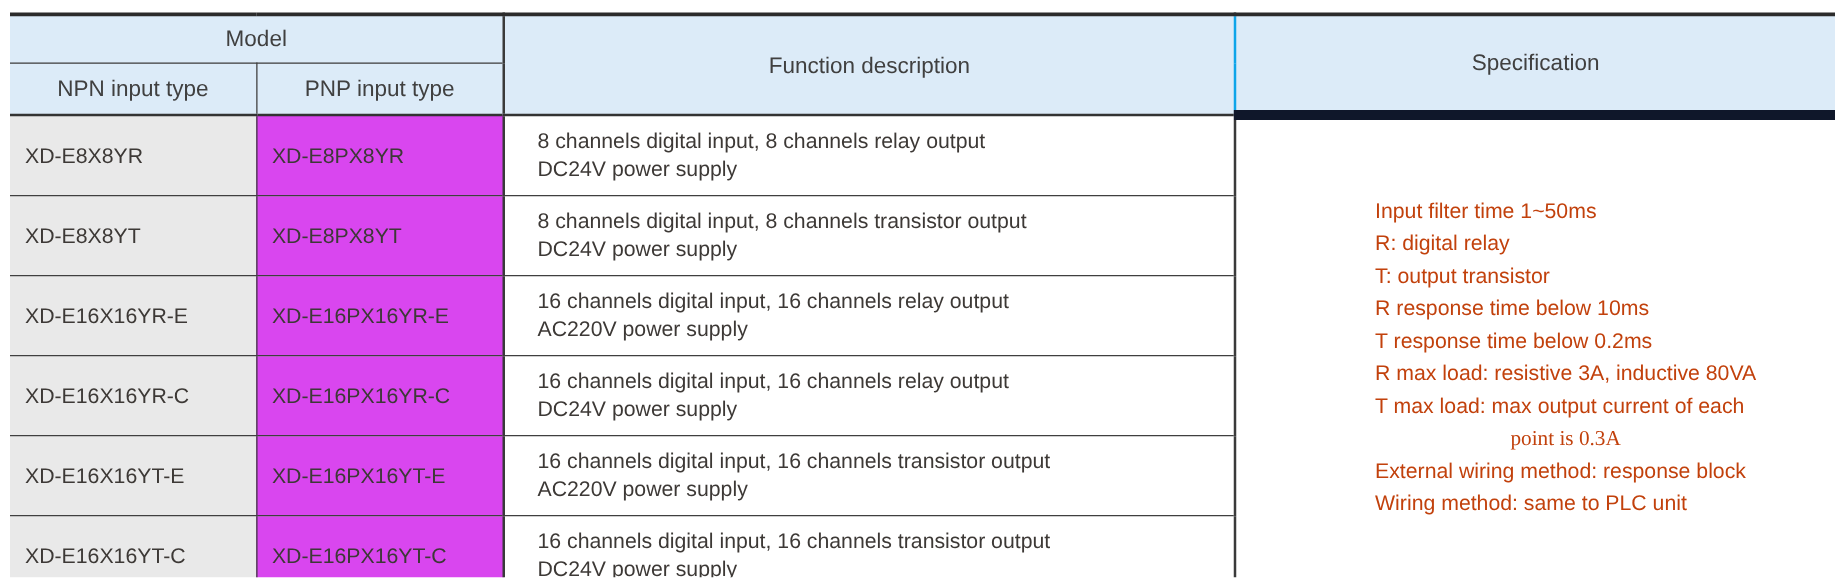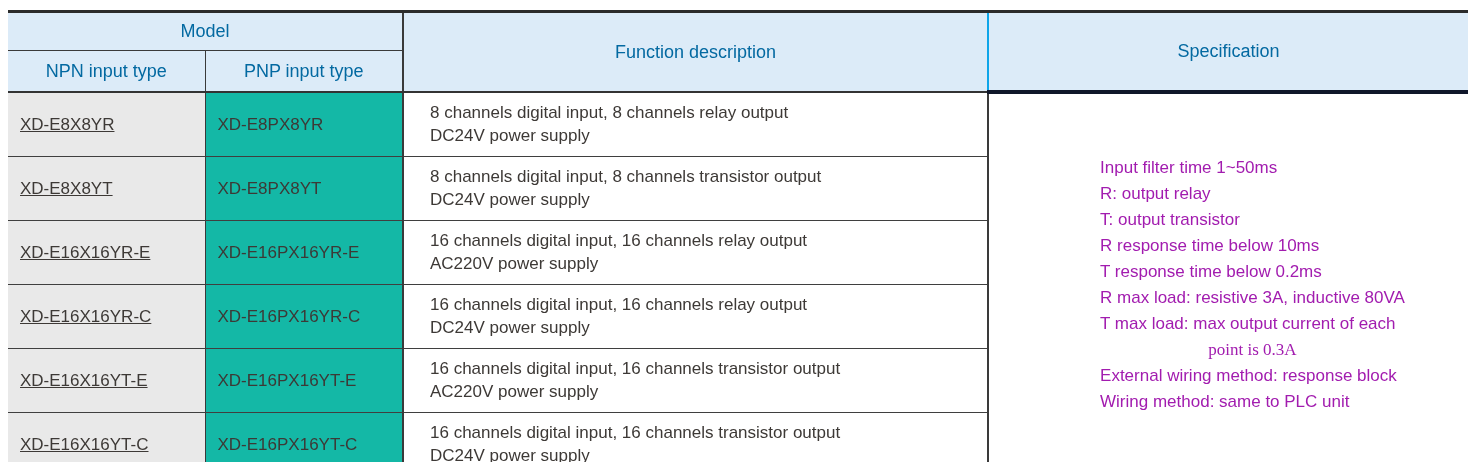--- a/index.html
+++ b/index.html
@@ -25,21 +25,21 @@
     border-top: 3px solid #2b2b2b;
     border-bottom: 2px solid #2b2b2b;
   }
   col.c-npn  { width: 197px; }
   col.c-pnp  { width: 198px; }
   col.c-desc { width: 585px; }
   col.c-spec { width: 480px; }
 
   th {
     background: #dcebf8;
-    color: #0369a1;
+    color: #404040;
     font-size: 18px;
     font-weight: 400;
     text-align: center;
     vertical-align: middle;
   }
   th.h-model {
     height: 35px;
     border-bottom: 1px solid #3a3a3a;
     border-right: 2px solid #3a3a3a;
   }
@@ -53,38 +53,37 @@
     height: 38px;
     border-right: 2px solid #3a3a3a;
     border-bottom: 2px solid #333333;
     margin-left: 12px;
   }
   th.h-func {
     border-right: 2px solid #0ea5e9;
     border-bottom: 2px solid #333333;
   }
   th.h-spec {
-    border-bottom: 4px solid #0f172a;
+    border-bottom: 8px solid #0f172a;
   }
 
   td {
     font-size: 17px;
     color: #3d3936;
     vertical-align: middle;
   }
   td.t-npn {
     height: 61px;
     background: #e9e9e9;
     padding-left: 12px;
     border-right: 1px solid #3a3a3a;
     border-bottom: 1px solid #3f3f3f;
-    text-decoration: underline;
   }
   td.t-pnp {
-    background: #14b8a6;
+    background: #d946ef;
     padding-left: 12px;
     border-right: 2px solid #3a3a3a;
     border-bottom: 1px solid #3f3f3f;
   }
   td.t-desc {
     background: #ffffff;
     padding-left: 26px;
     padding-right: 20px;
     border-right: 2px solid #3a3a3a;
     border-bottom: 1px solid #3f3f3f;
@@ -94,21 +93,21 @@
     background: #ffffff;
     text-align: center;
     vertical-align: middle;
     border-bottom: 3px solid #2b2b2b;
   }
   .spec-block {
     display: inline-block;
     text-align: left;
     line-height: 26px;
     font-size: 17px;
-    color: #a21caf;
+    color: #c2410c;
     margin-left: 48px;
   }
   .spec-line.centered { text-align: center; font-family: Liberation Serif, serif; }
 </style>
 </head>
 <body>
 
 <div class="page">
   <table class="spec-table">
     <colgroup>
@@ -132,21 +131,21 @@
       <tr>
         <td class="t-npn">XD-E8X8YR</td>
         <td class="t-pnp">XD-E8PX8YR</td>
         <td class="t-desc">
           <div>8 channels digital input, 8 channels relay output</div>
           <div>DC24V power supply</div>
         </td>
         <td class="t-spec" rowspan="6">
           <div class="spec-block">
             <div class="spec-line">Input filter time 1~50ms</div>
-            <div class="spec-line">R: output relay</div>
+            <div class="spec-line">R: digital relay</div>
             <div class="spec-line">T: output transistor</div>
             <div class="spec-line">R response time below 10ms</div>
             <div class="spec-line">T response time below 0.2ms</div>
             <div class="spec-line">R max load: resistive 3A, inductive 80VA</div>
             <div class="spec-line">T max load: max output current of each</div>
             <div class="spec-line centered">point is 0.3A</div>
             <div class="spec-line">External wiring method: response block</div>
             <div class="spec-line">Wiring method: same to PLC unit</div>
           </div>
         </td>

